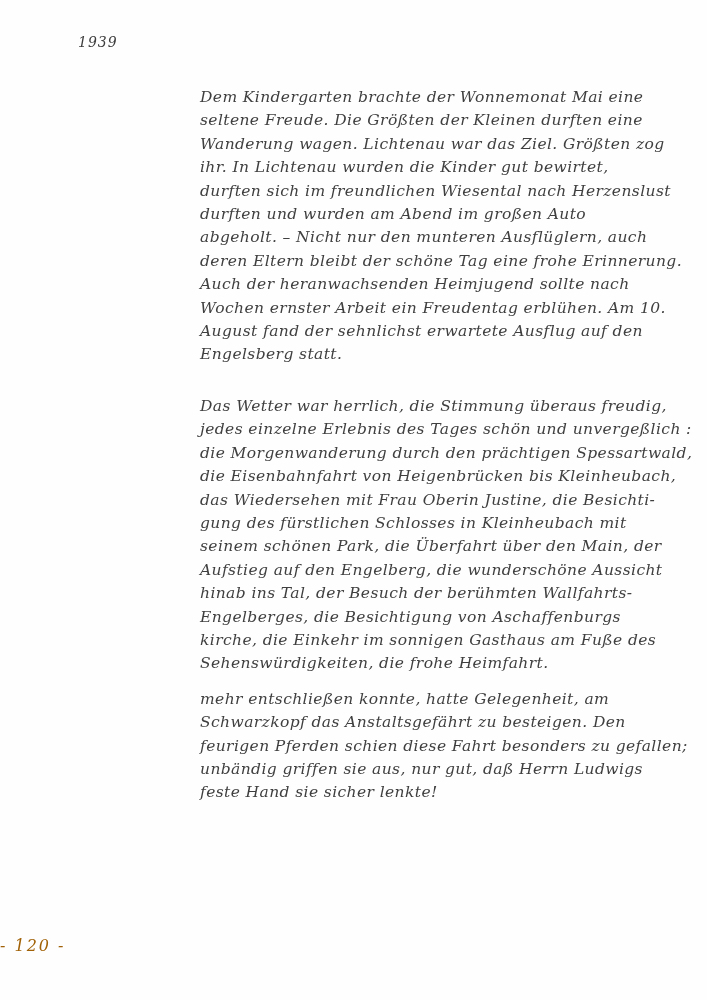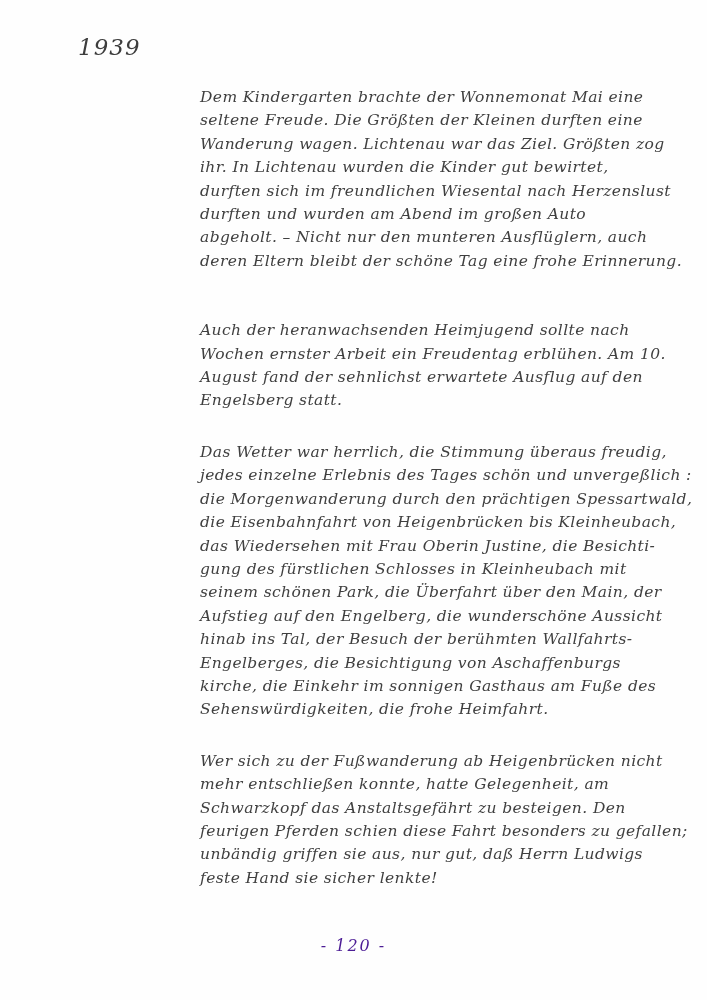--- a/index.html
+++ b/index.html
@@ -17,55 +17,55 @@
   .page {
     position: absolute;
     inset: 0;
     background: #fefefe;
   }
   .year {
     position: absolute;
     left: 78px;
     top: 34px;
     font-style: italic;
-    font-size: 23px;
+    font-size: 14px;
     color: #3d3d3d;
     letter-spacing: 1px;
   }
   .text-block {
     position: absolute;
     left: 200px;
     top: 86px;
     width: 440px;
     color: #3f3f3f;
   }
   .para {
     margin: 0;
   }
-  .para-1 { margin-bottom: 46px; }
+  .para-1 { }
   .para-2 { margin-bottom: 28px; }
-  .para-3 { margin-bottom: 28px; }
+  .para-3 { margin-bottom: 12px; }
   .para-4 { margin-bottom: 0; }
   .line {
     font-style: italic;
     font-size: 15.5px;
     line-height: 23.4px;
     white-space: nowrap;
     letter-spacing: 0.4px;
     color: #3f3f3f;
   }
   .page-number {
     position: absolute;
     left: 0;
     width: 707px;
     top: 936px;
-    text-align: center;
+    text-align: left;
     font-style: italic;
     font-size: 16px;
-    color: #4c1d95;
+    color: #a16207;
     letter-spacing: 2px;
   }
 </style>
 </head>
 <body>
 
 <div class="page">
 
   <div class="year">1939</div>
 
@@ -98,21 +98,20 @@
       <div class="line">gung des fürstlichen Schlosses in Kleinheubach mit</div>
       <div class="line">seinem schönen Park, die Überfahrt über den Main, der</div>
       <div class="line">Aufstieg auf den Engelberg, die wunderschöne Aussicht</div>
       <div class="line">hinab ins Tal, der Besuch der berühmten Wallfahrts-</div>
       <div class="line">Engelberges, die Besichtigung von Aschaffenburgs</div>
       <div class="line">kirche, die Einkehr im sonnigen Gasthaus am Fuße des</div>
       <div class="line">Sehenswürdigkeiten, die frohe Heimfahrt.</div>
     </div>
 
     <div class="para para-4">
-      <div class="line">Wer sich zu der Fußwanderung ab Heigenbrücken nicht</div>
       <div class="line">mehr entschließen konnte, hatte Gelegenheit, am</div>
       <div class="line">Schwarzkopf das Anstaltsgefährt zu besteigen. Den</div>
       <div class="line">feurigen Pferden schien diese Fahrt besonders zu gefallen;</div>
       <div class="line">unbändig griffen sie aus, nur gut, daß Herrn Ludwigs</div>
       <div class="line">feste Hand sie sicher lenkte!</div>
     </div>
 
   </div>
 
   <div class="page-number">- 120 -</div>

